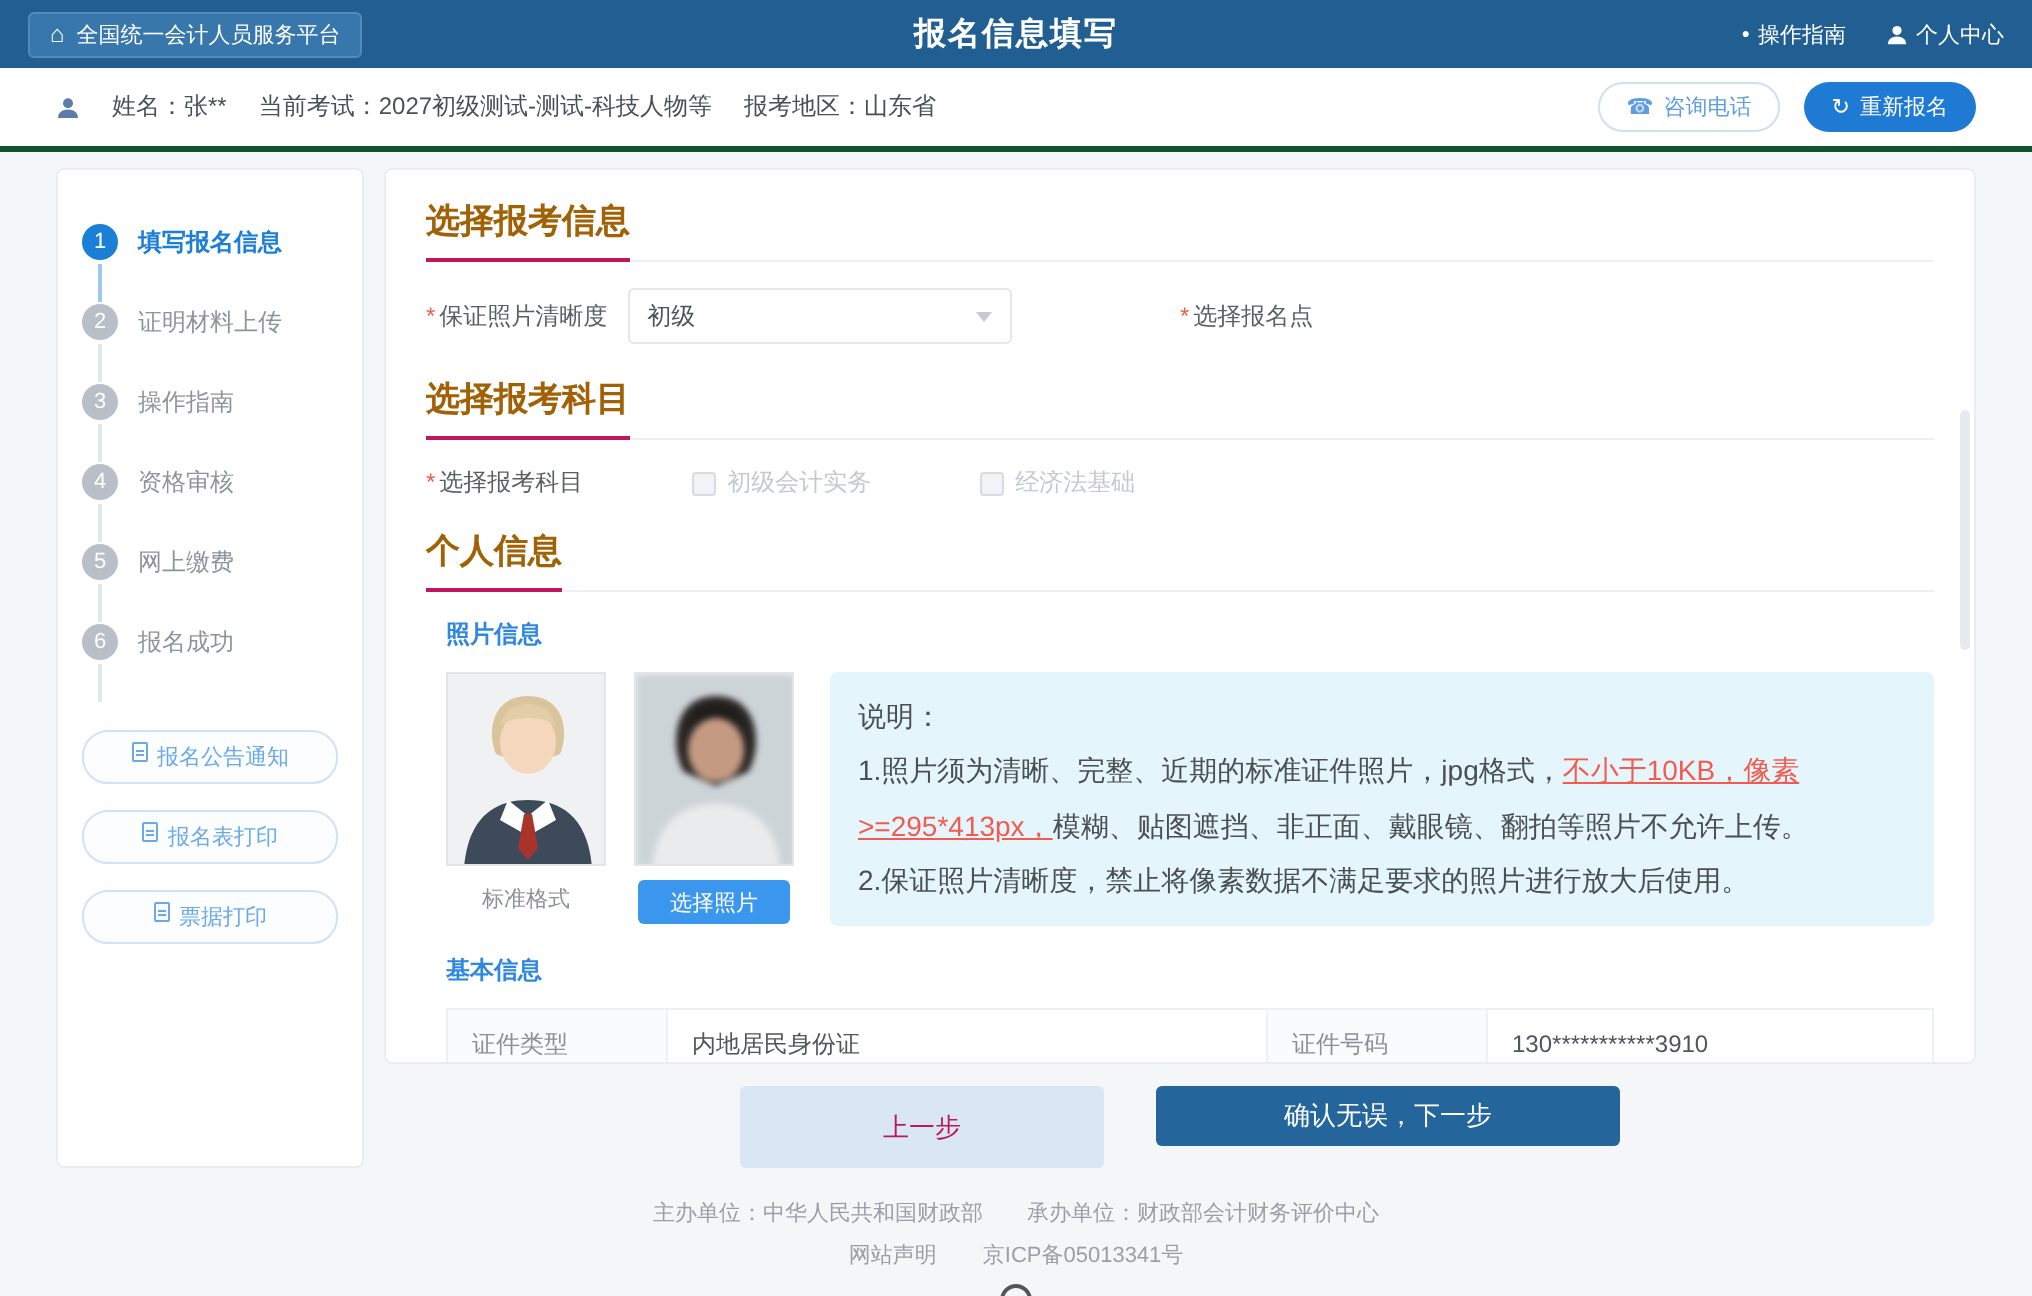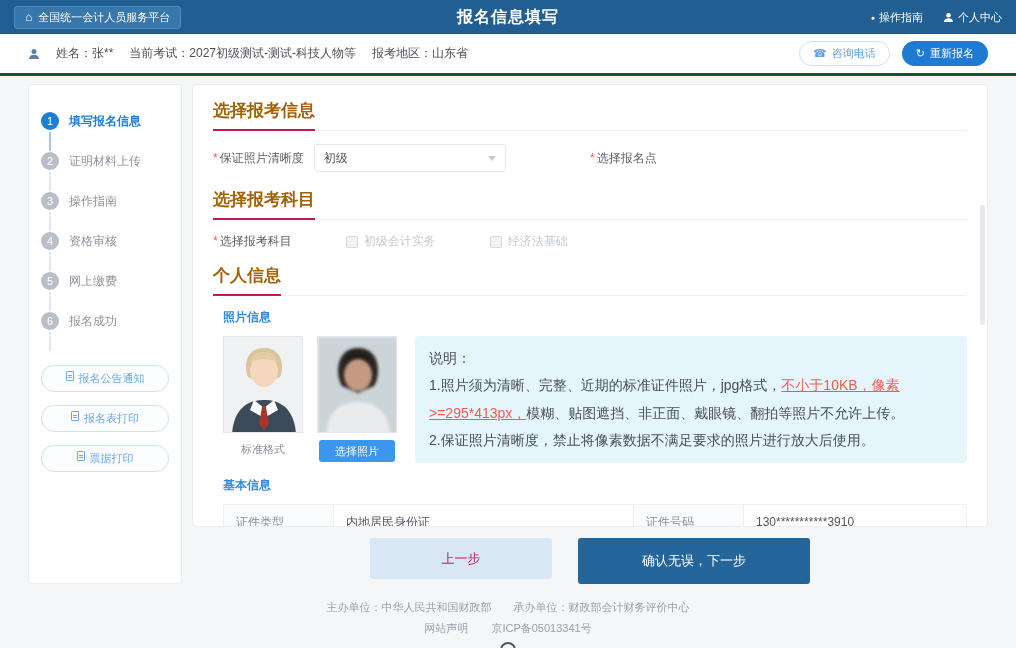--- a/index.html
+++ b/index.html
@@ -73,21 +73,21 @@
 
   .info-table { width:calc(100% - 10px); margin-left:10px; border-collapse:collapse; margin-bottom:2px; }
   .info-table td { border:1px solid #eef1f4; height:35px; font-size:12px; padding:0 12px; }
   td.lbl { width:110px; background:#fafbfc; color:#8a8f98; }
   td.val { color:#50555c; }
   td.val.w1 { width:300px; }
 
   .scroll-thumb { position:absolute; right:2px; top:120px; width:5px; height:120px; background:#e6e9ed; border-radius:3px; cursor:pointer; }
 
   .btn-prev { width:182px; height:41px; background:#d9e7f5; color:#be185d; border:none; border-radius:3px; font-size:13px; cursor:pointer; font-family:inherit; }
-  .btn-next { width:232px; height:46px; background:#24669c; color:#fff; border:none; border-radius:3px; font-size:13px; cursor:pointer; font-family:inherit; }
+  .btn-next { width:232px; height:30px; background:#24669c; color:#fff; border:none; border-radius:3px; font-size:13px; cursor:pointer; font-family:inherit; }
 
   
   .footer { text-align:center; padding-top:13px; font-size:11px; color:#9a9fa6; line-height:1.9; }
   .footer .l2 span { margin:0 10px;text-align:center; }
   .footer-badge { width:16px; height:16px; border:2px solid #555; border-radius:50%; margin:3px auto 0; }
 </style>
 </head>
 <body>
 
 <div class="page">

